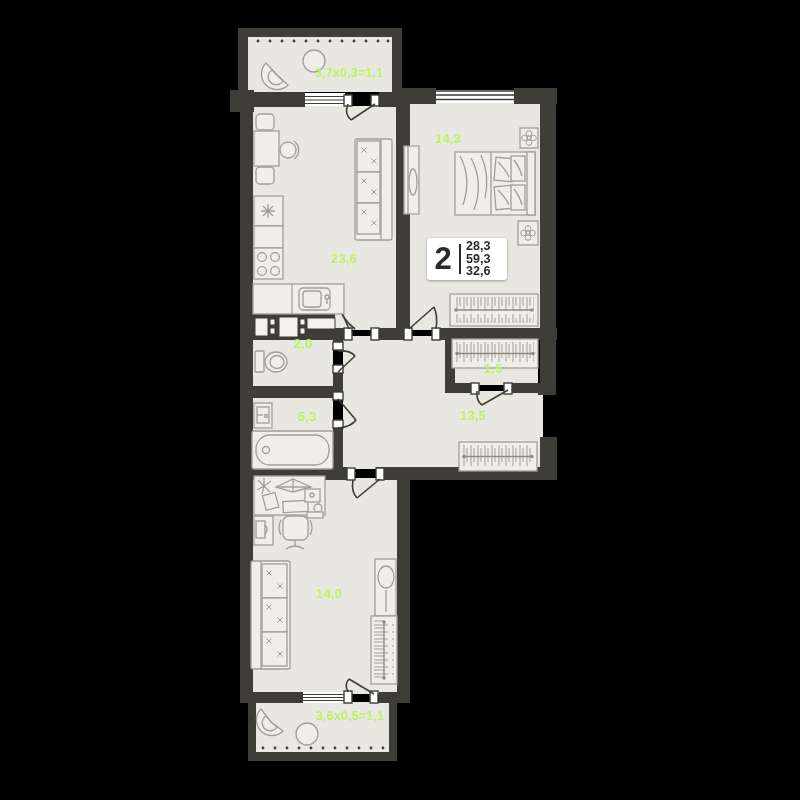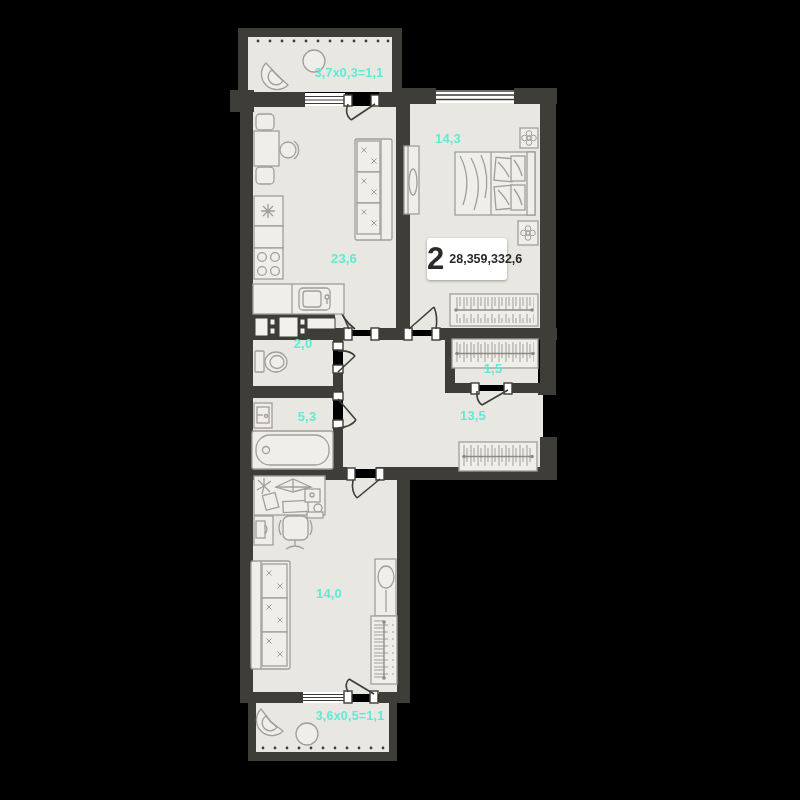--- a/index.html
+++ b/index.html
@@ -1,28 +1,28 @@
 <!DOCTYPE html>
 <html><head>
 <meta charset="utf-8">
 <style>
   html,body{margin:0;padding:0;background:#000;}
   #canvas{position:relative;width:800px;height:800px;background:#000;overflow:hidden;
           font-family:"Liberation Sans", sans-serif;}
   #plan-svg{position:absolute;left:0;top:0;}
-  .lbl{position:absolute;transform:translate(-50%,-50%);color:#5eead4;font-weight:bold;
+  .lbl{position:absolute;transform:translate(-50%,-50%);color:#bef264;font-weight:bold;
        font-size:13px;letter-spacing:.2px;white-space:nowrap;}
   .lbl.small{font-size:12.5px;}
   
   #badge{position:absolute;left:427px;top:238px;width:80px;height:42px;background:#fff;
          border-radius:3px;display:flex;align-items:center;box-shadow:0 1px 3px rgba(0,0,0,.35);
          color:#2b2a26;}
   #badge .num{font-size:31px;font-weight:800;width:32px;text-align:center;line-height:40px;}
   #badge .divider{width:2px;height:30px;background:#2b2a26;margin-right:5px;}
-  #badge .areas{display:flex;flex-direction:row;justify-content:center;}
+  #badge .areas{display:flex;flex-direction:column;justify-content:center;}
   #badge .areas div{font-size:12.5px;font-weight:bold;line-height:12.5px;}
 </style>
 </head>
 <body>
 
 <div id="canvas">
 
 <svg id="plan-svg" width="800" height="800" viewBox="0 0 800 800">
   <defs>
     <pattern id="hatch" width="7" height="26" patternUnits="userSpaceOnUse">

